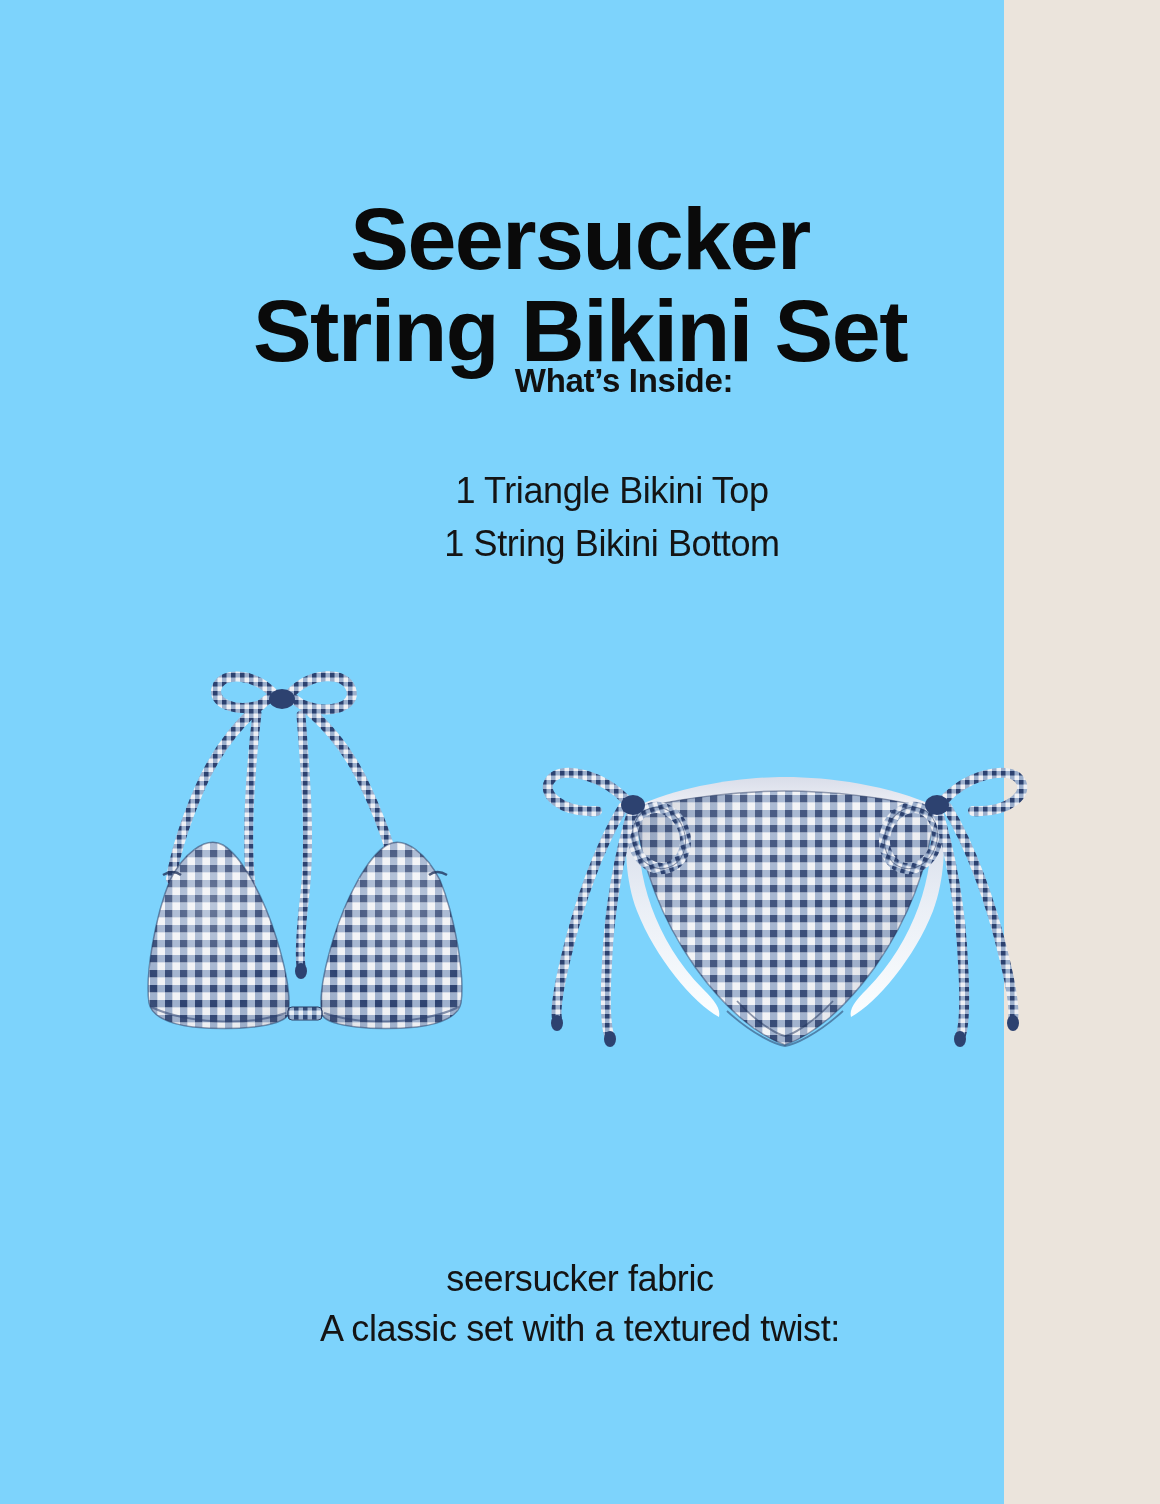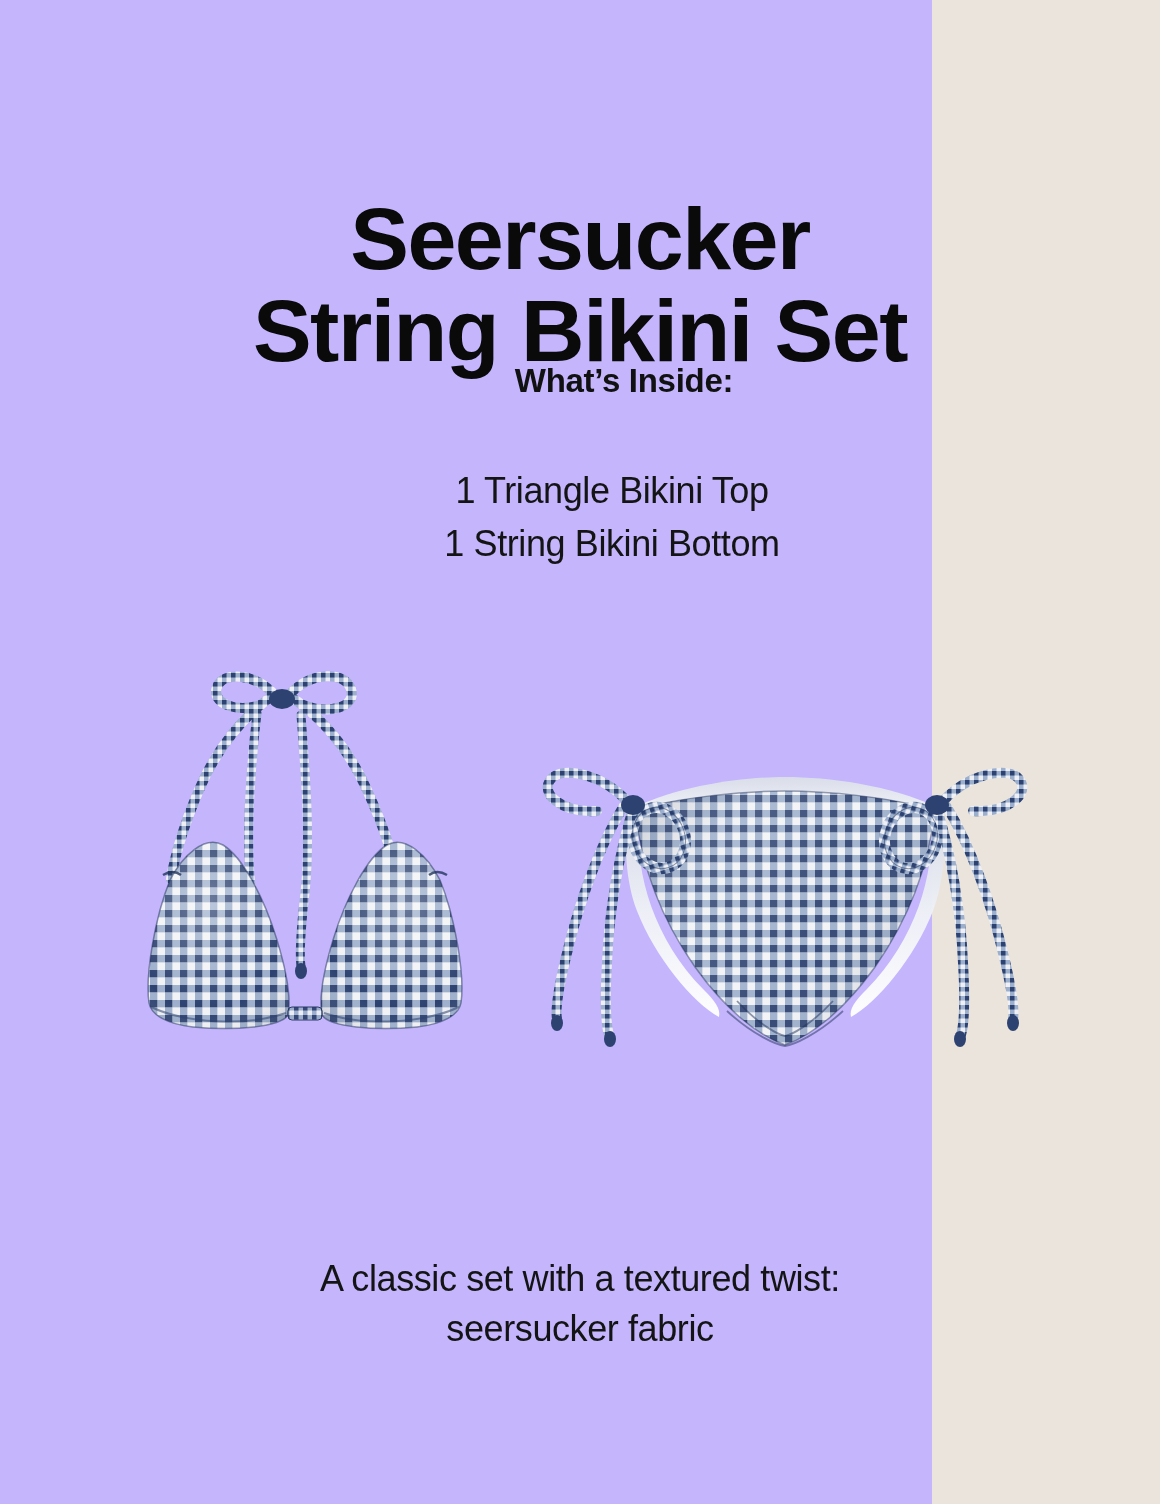--- a/index.html
+++ b/index.html
@@ -8,23 +8,23 @@
   }
   body {
     width: 1160px;
     height: 1504px;
     overflow: hidden;
     font-family: "Liberation Sans", sans-serif;
     background: #ebe4dc;
   }
   #page {
     position: relative;
-    width: 932px;
+    width: 1004px;
     height: 1504px;
-    background: #c4b5fd;
+    background: #7dd3fc;
   }
 
   
   .title {
     position: absolute;
     top: 136px;
     left: 0;
     width: 1160px;
     text-align: center;
     color: #0a0a0a;
@@ -300,17 +300,17 @@
       <ellipse cx="422" cy="70" rx="12" ry="10" fill="#2d4270"></ellipse>
       <g fill="#2d4270">
         <ellipse cx="498" cy="288" rx="6" ry="8"></ellipse>
         <ellipse cx="445" cy="304" rx="6" ry="8"></ellipse>
       </g>
     </svg>
 
   </div>
 
   <div class="tagline">
+    <span>seersucker fabric</span>
     <span>A classic set with a textured twist:</span>
-    <span>seersucker fabric</span>
   </div>
 
 </div>
 
 </body></html>

